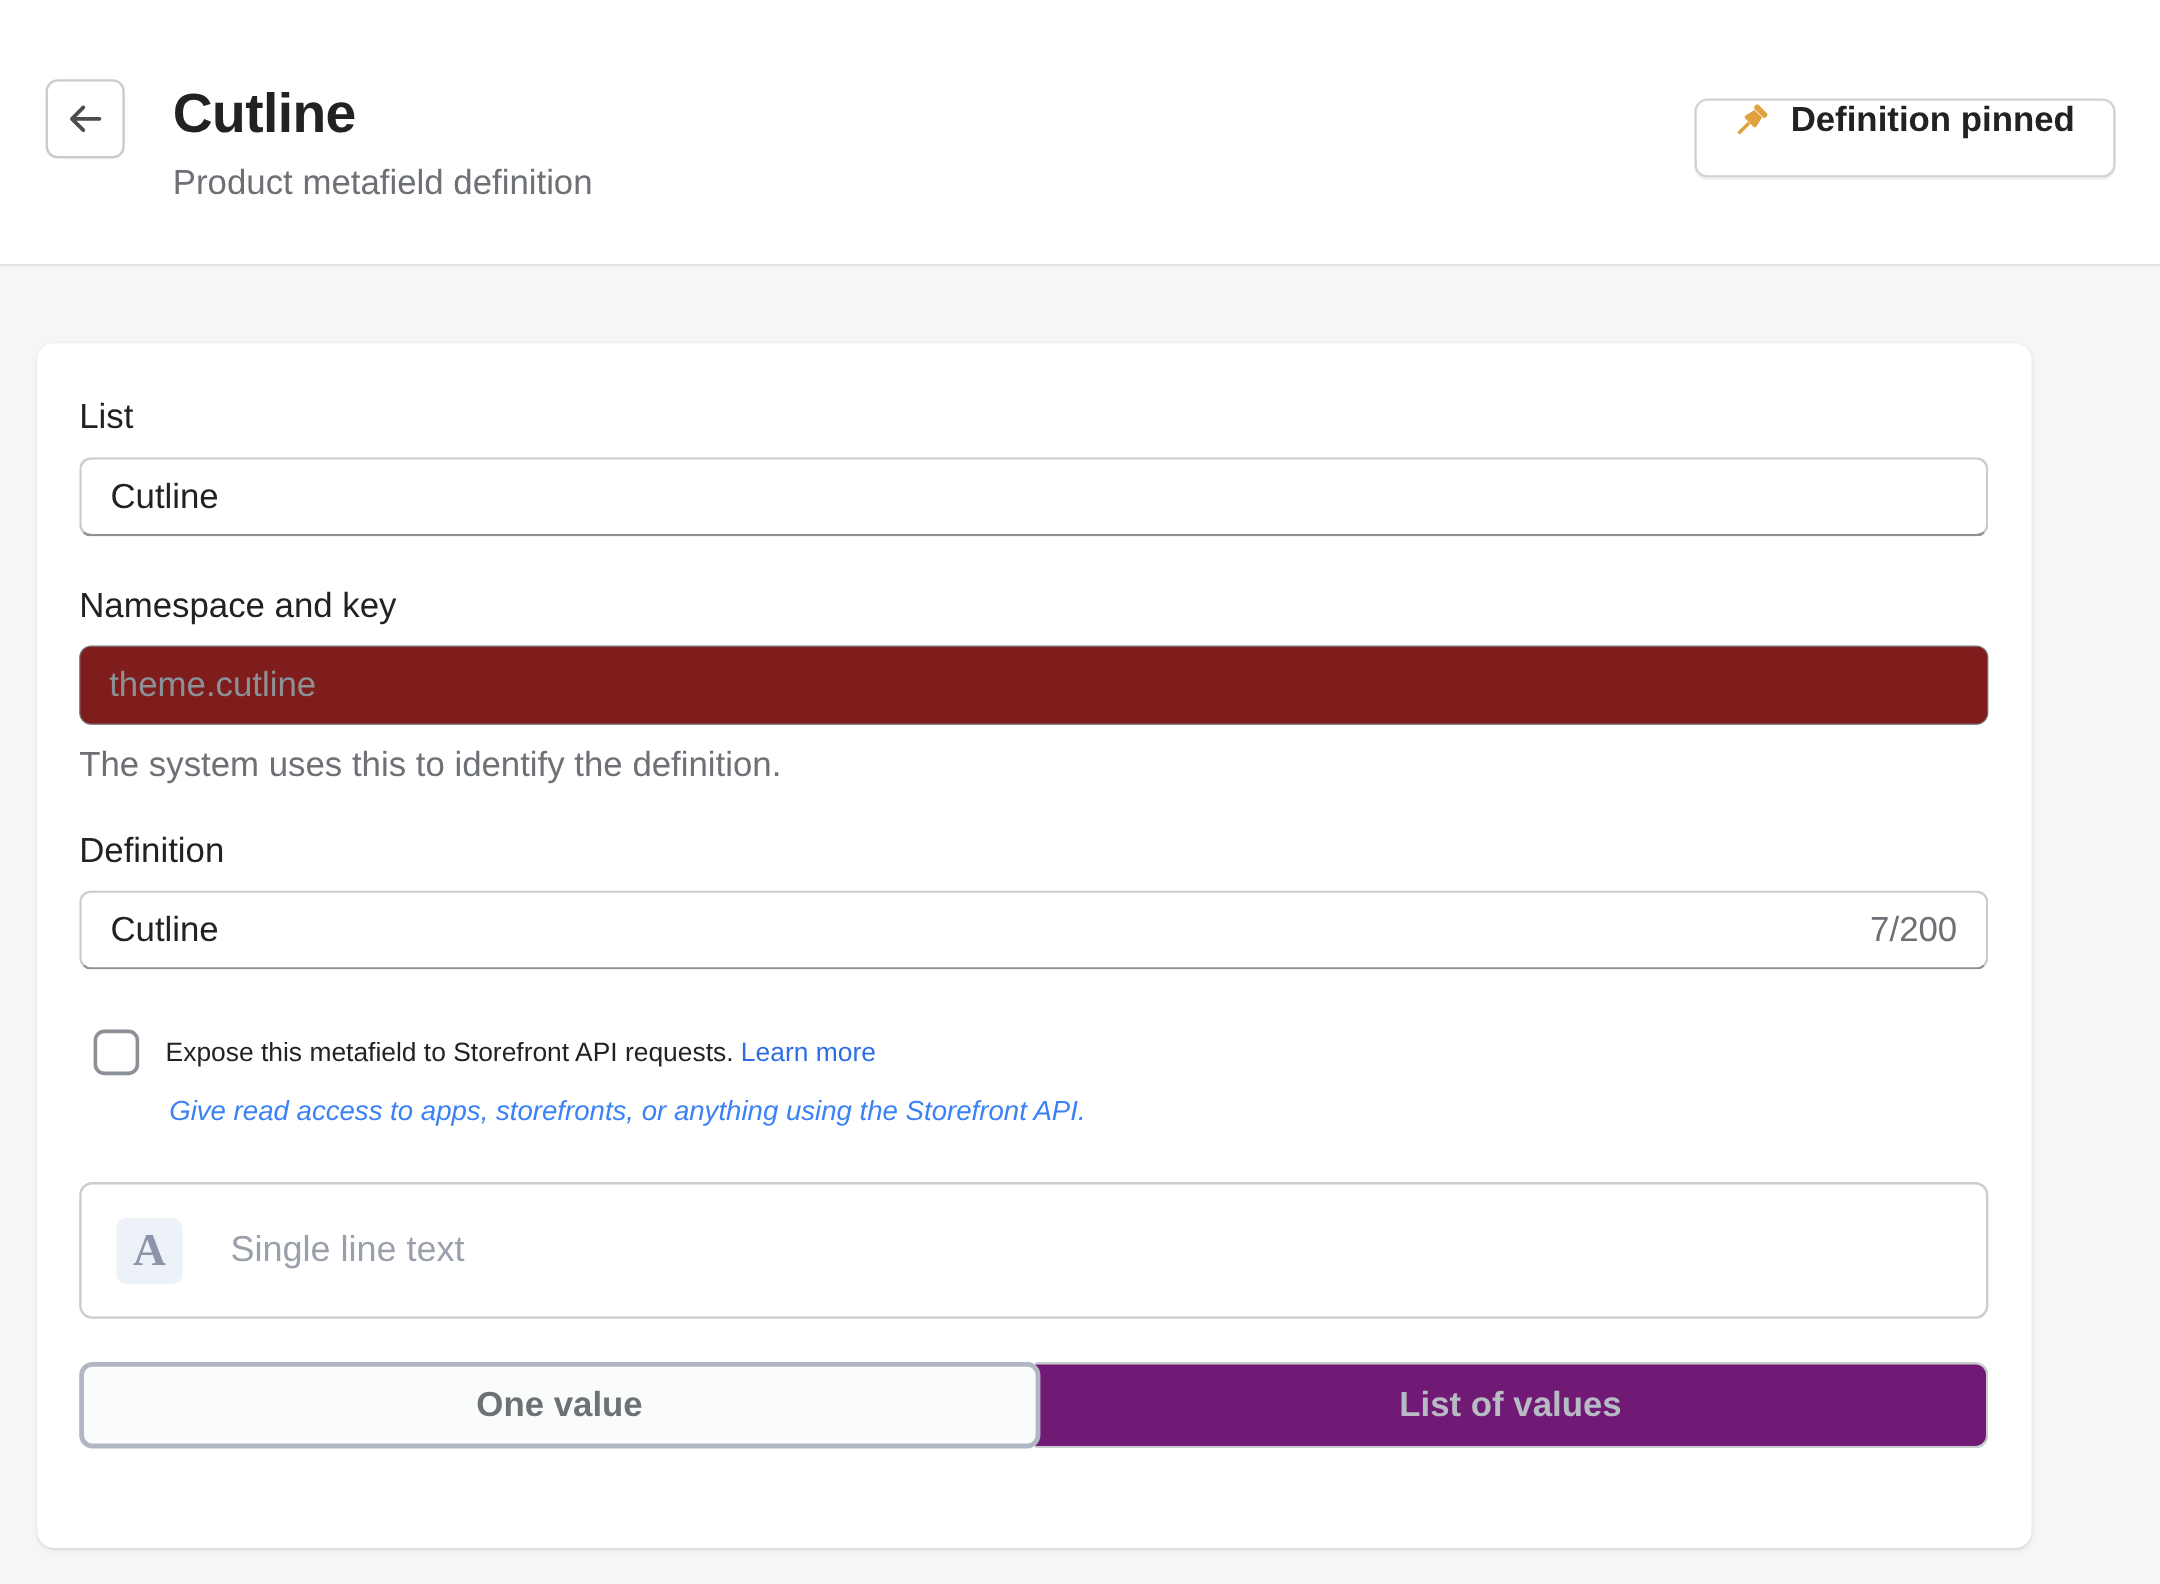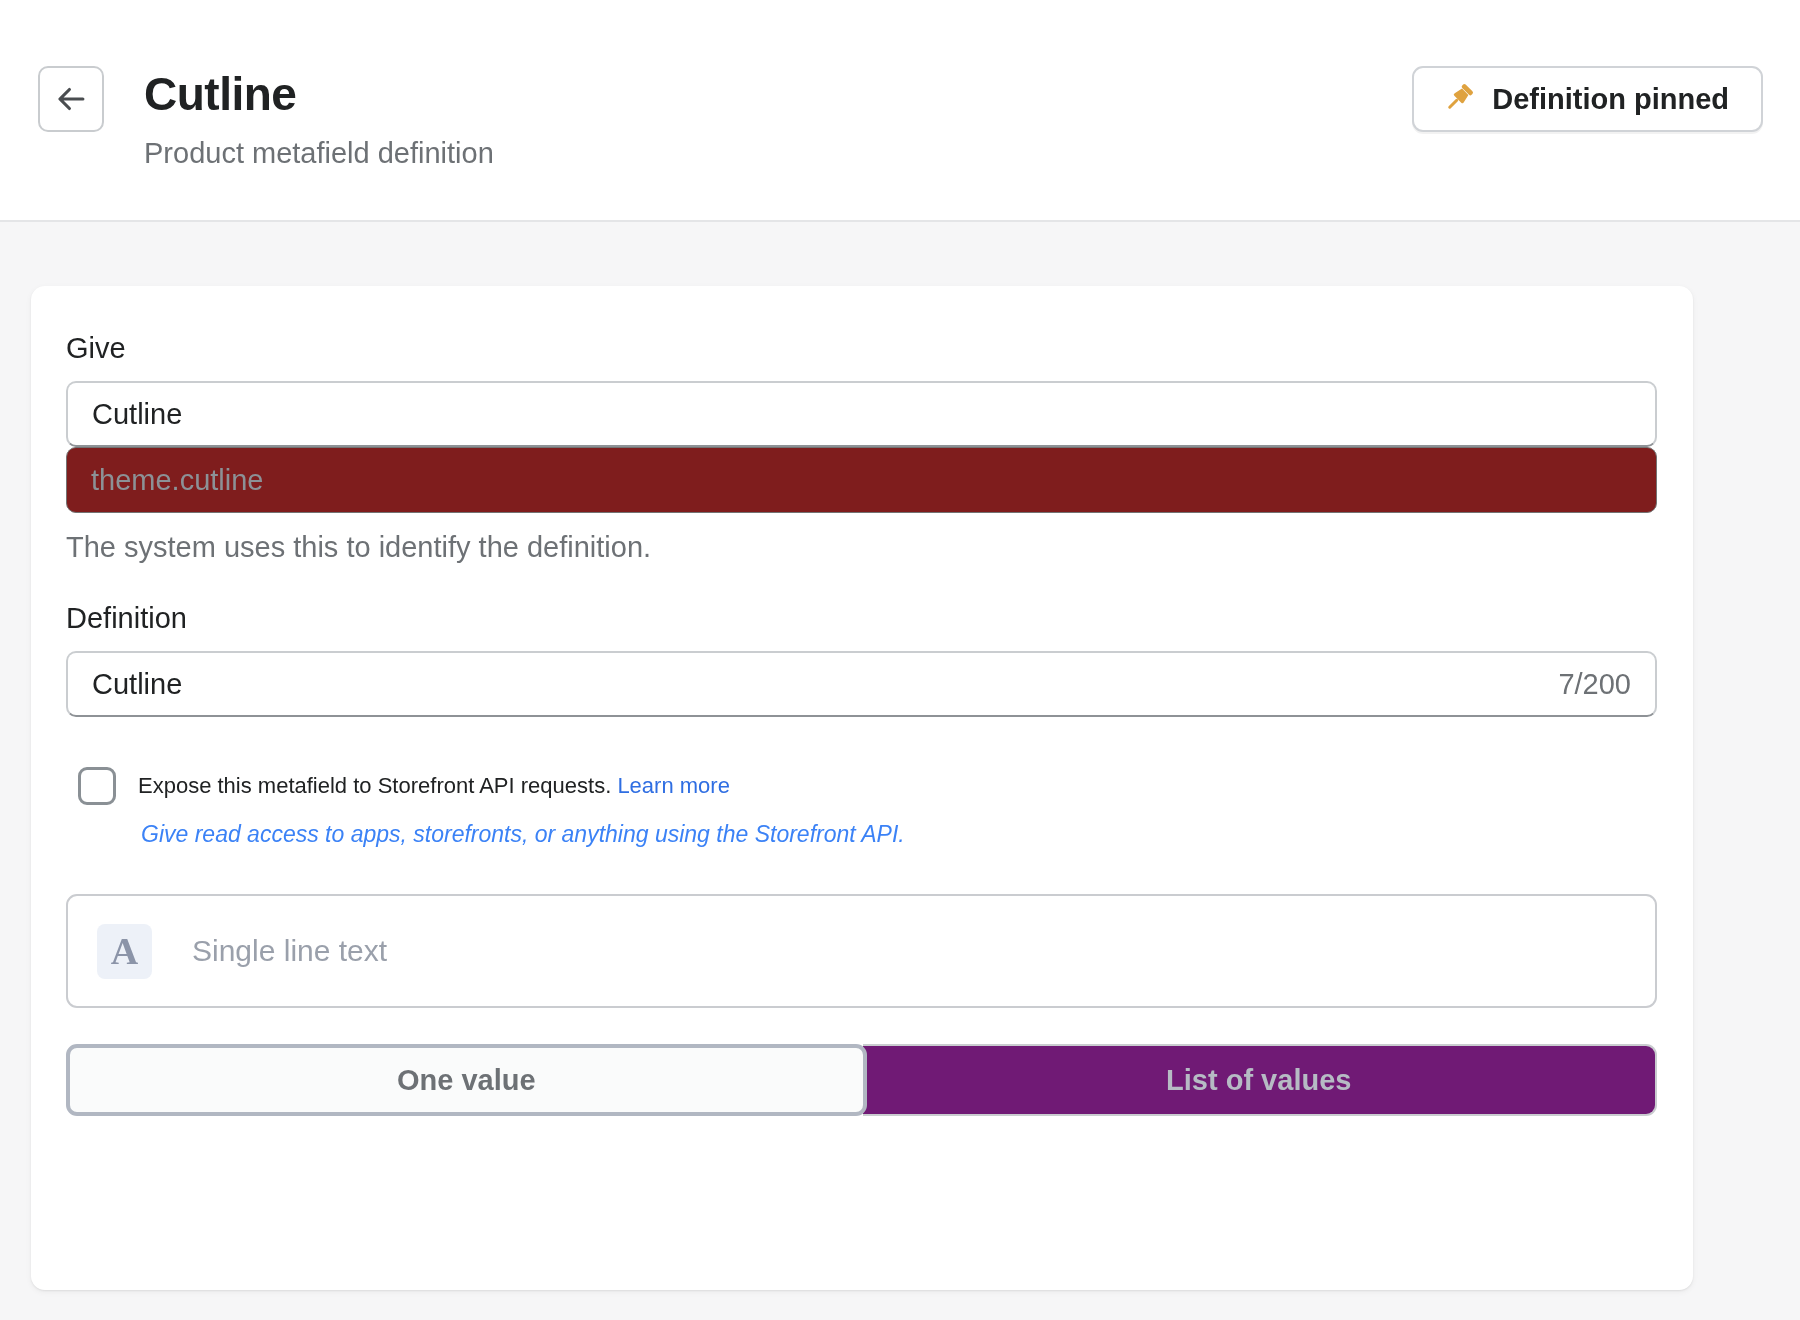--- a/index.html
+++ b/index.html
@@ -31,27 +31,27 @@
   .page-title {
     font-size: 46px; font-weight: 700; letter-spacing: -0.5px;
     color: #202223; line-height: 1.15;
   }
   .page-subtitle {
     margin-top: 16px;
     font-size: 29px; color: #6d7175;
   }
   .header-spacer { flex: 1; }
   .pinned-btn {
-    margin-top: 0;
+    margin-top: 16px;
     height: 66px;
     background: #ffffff;
     border: 2px solid #d0d3d7;
     border-radius: 11px;
     box-shadow: 0 2px 0 rgba(0,0,0,0.05);
-    display: flex; align-items: center;
+    display: flex; 
     padding: 0 32px 0 26px;
     font-size: 29px; font-weight: 600; color: #202223;
     cursor: pointer;
     flex: 0 0 auto;
   }
   .pinned-btn .pin-icon { margin-right: 16px; display: flex; }
 
   
   .card {
     margin: 64px 0 0 31px;
@@ -222,24 +222,25 @@
         </svg>
       </span>
       <span>Definition pinned</span>
     </div>
   </div>
 </div>
 
 <div class="card">
 
   
-  <div class="field-label">Give</div>
+  <div class="field-label">List</div>
   <input class="text-input" type="text" value="Cutline" style="">
 
   
+  <div class="field-label mt-namespace">Namespace and key</div>
   <input class="text-input" type="text" disabled="" value="theme.cutline" style="">
   <div class="help-text">The system uses this to identify the definition.</div>
 
   
   <div class="field-label mt-description">Definition</div>
   <div class="counter-wrap">
     <input type="text" value="Cutline" style="">
     <span class="char-counter">7/200</span>
   </div>
 

